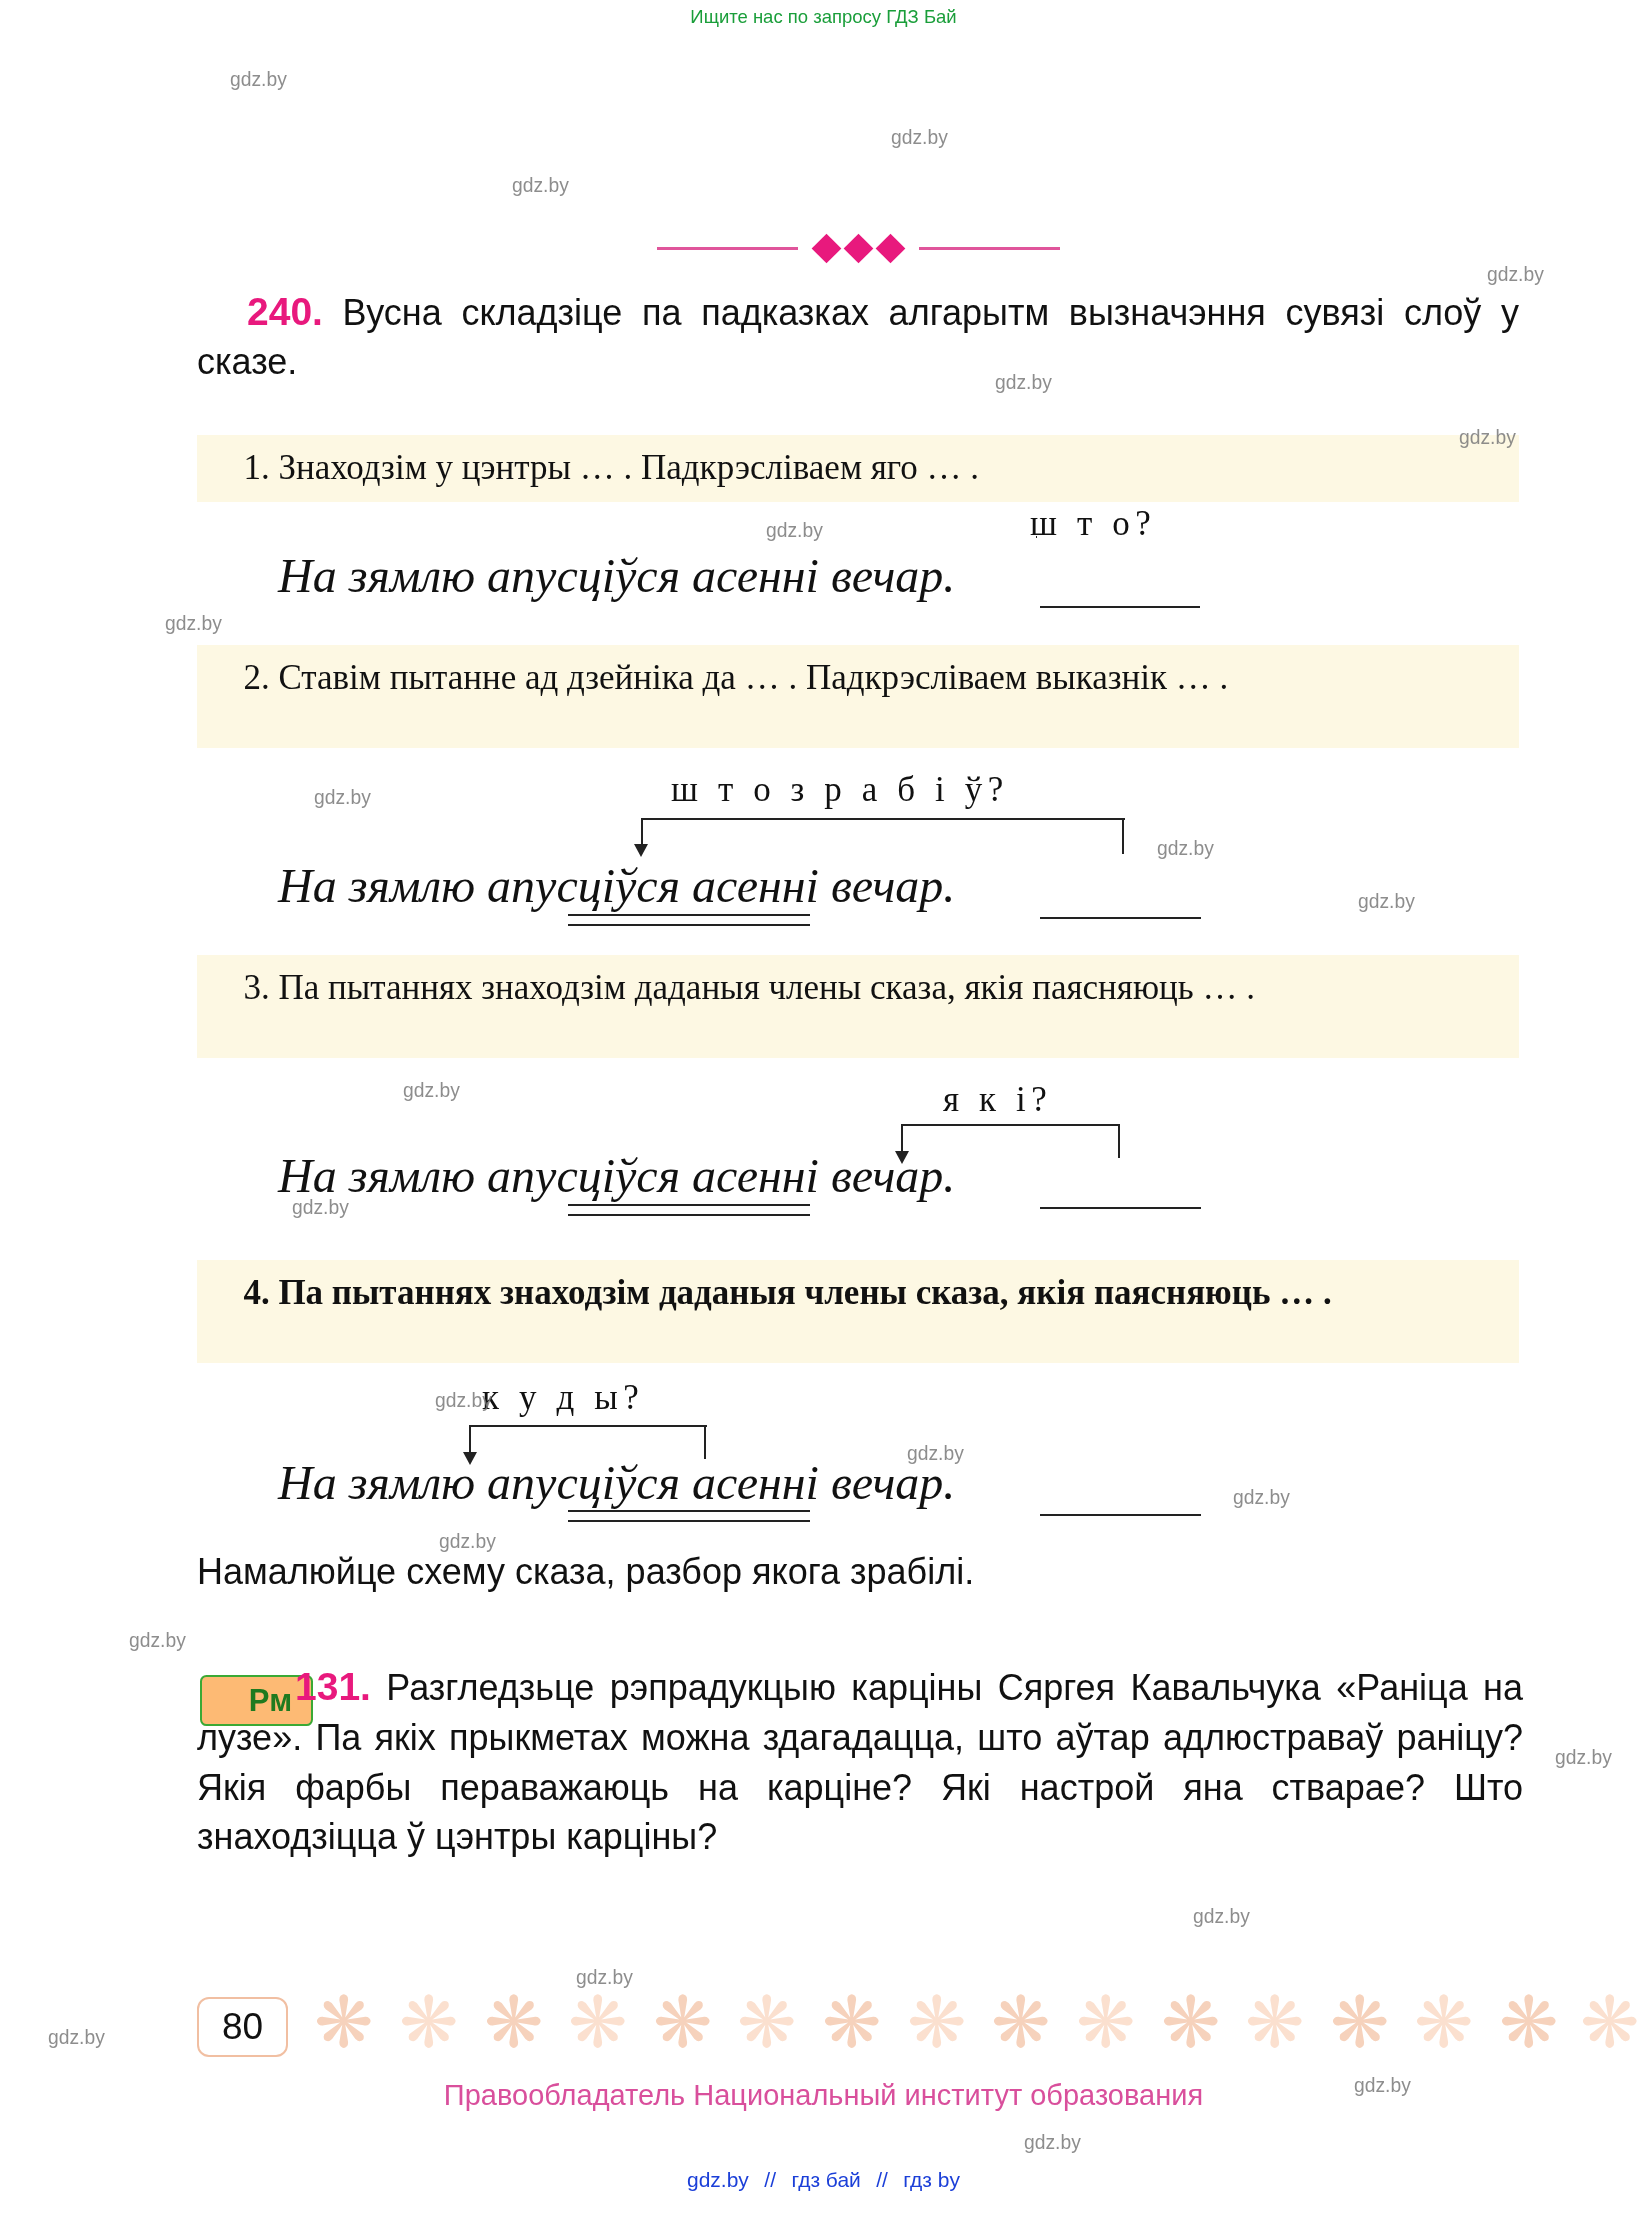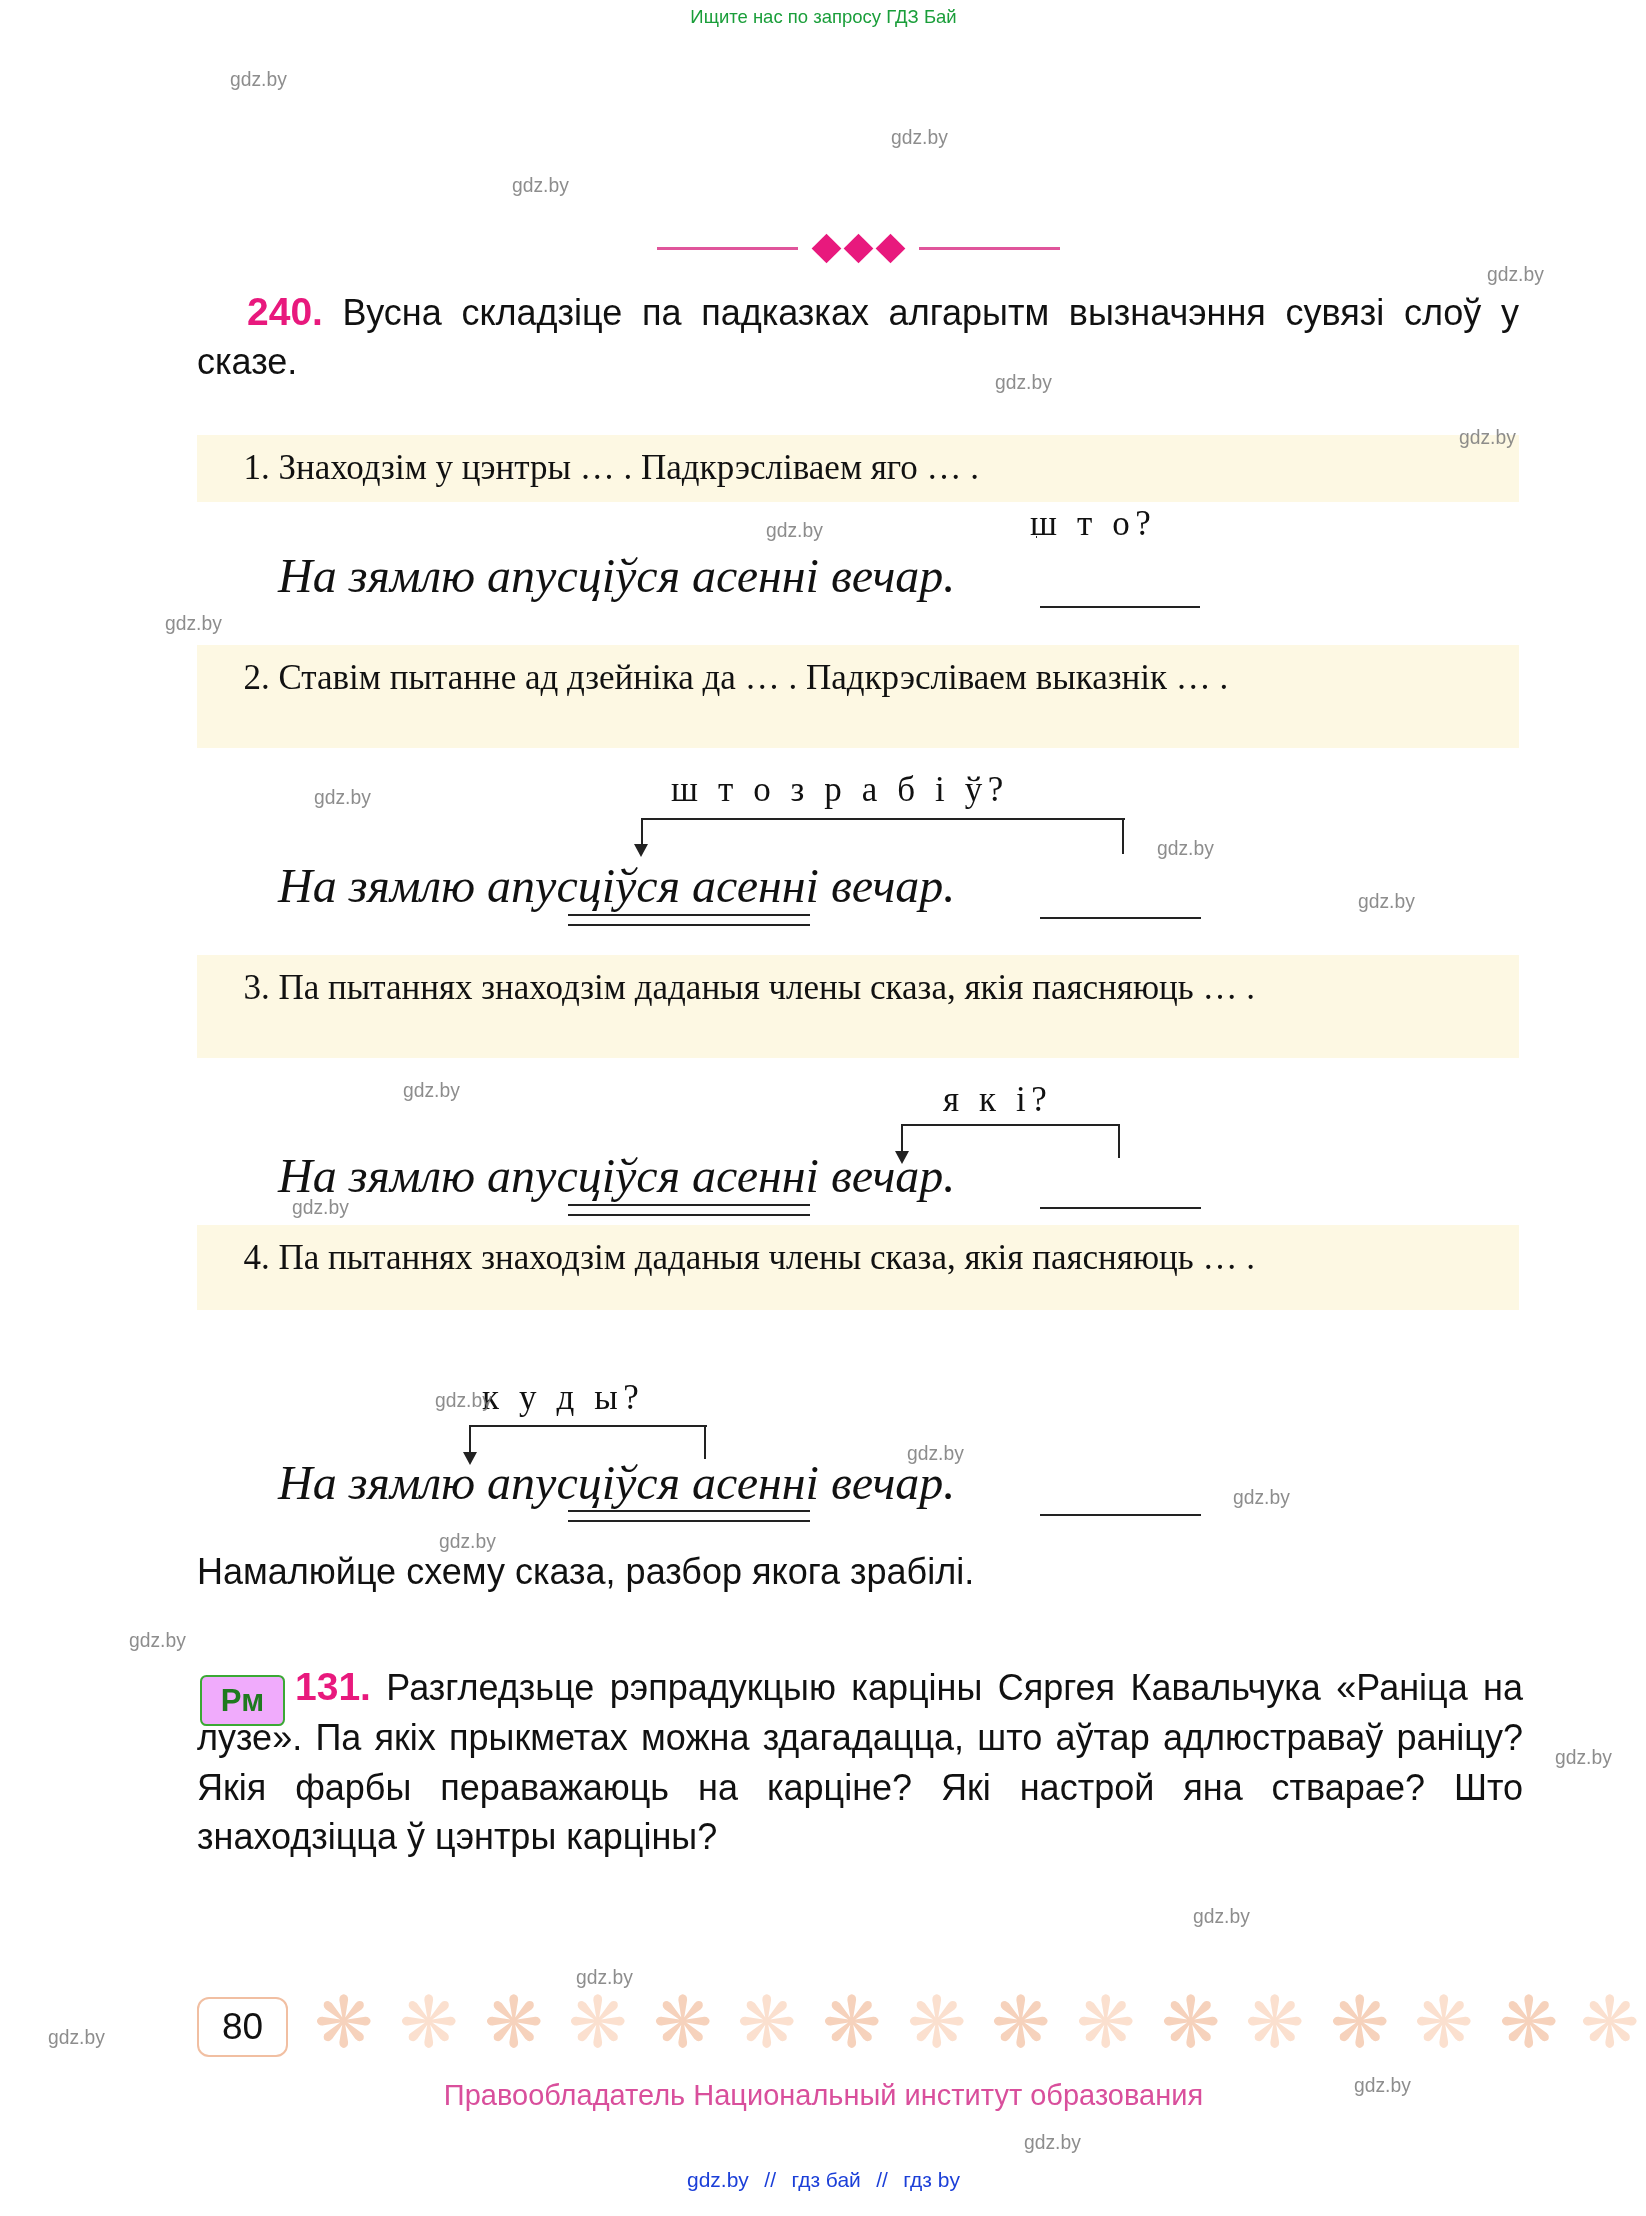--- a/index.html
+++ b/index.html
@@ -170,28 +170,29 @@
 
   
   .rm-badge {
     position: absolute;
     left: 200px;
     top: 1675px;
     width: 81px;
     height: 47px;
     border: 2.4px solid #3ba935;
     border-radius: 6.4px;
-    background: #f0abfc;
+    background: #fdba74;
     color: #1f7a1f;
     font-size: 31px;
     font-weight: bold;
     display: flex;
     align-items: center;
     justify-content: center;
     font-family: "Liberation Sans", sans-serif;
+    padding-left: 28px;
   }
   .ex131 {
     position: absolute;
     left: 197px;
     top: 1660px;
     width: 1326px;
     font-size: 36px;
     line-height: 1.37;
     color: #111;
     text-align: justify;
@@ -312,21 +313,21 @@
   <div class="arrow-wrap">
     <div class="arrow-h" style="left:901px; top:1124px; width:219px;"></div>
     <div class="arrow-v" style="left:1118px; top:1124px; height:34px;"></div>
     <div class="arrow-v" style="left:901px; top:1124px; height:34px;"></div>
     <div class="arrow-head" style="left:895px; top:1151px;"></div>
   </div>
   <div class="ul-single" style="left:1040px; top:1207px; width:161px;"></div>
   <div class="ul-double-top" style="left:568px; top:1204px; width:242px;"></div>
   <div class="ul-double-bot" style="left:568px; top:1214px; width:242px;"></div>
 
-  <div class="step" style="top:1225px; height:85px;">
+  <div class="step" style="top:1260px; height:103px;font-weight:bold;">
     <span class="indent"></span><span>4.</span>
     <span>Па пытаннях знаходзім даданыя члены сказа, якія паясняюць … .</span>
   </div>
   <div class="q-label" style="left:482px; top:1378px;">к у д ы?</div>
   <div class="sent" style="left:278px; top:1455px;">На зямлю апусціўся асенні вечар.</div>
   <div class="arrow-wrap">
     <div class="arrow-h" style="left:469px; top:1425px; width:238px;"></div>
     <div class="arrow-v" style="left:704px; top:1425px; height:34px;"></div>
     <div class="arrow-v" style="left:469px; top:1425px; height:34px;"></div>
     <div class="arrow-head" style="left:463px; top:1452px;"></div>

